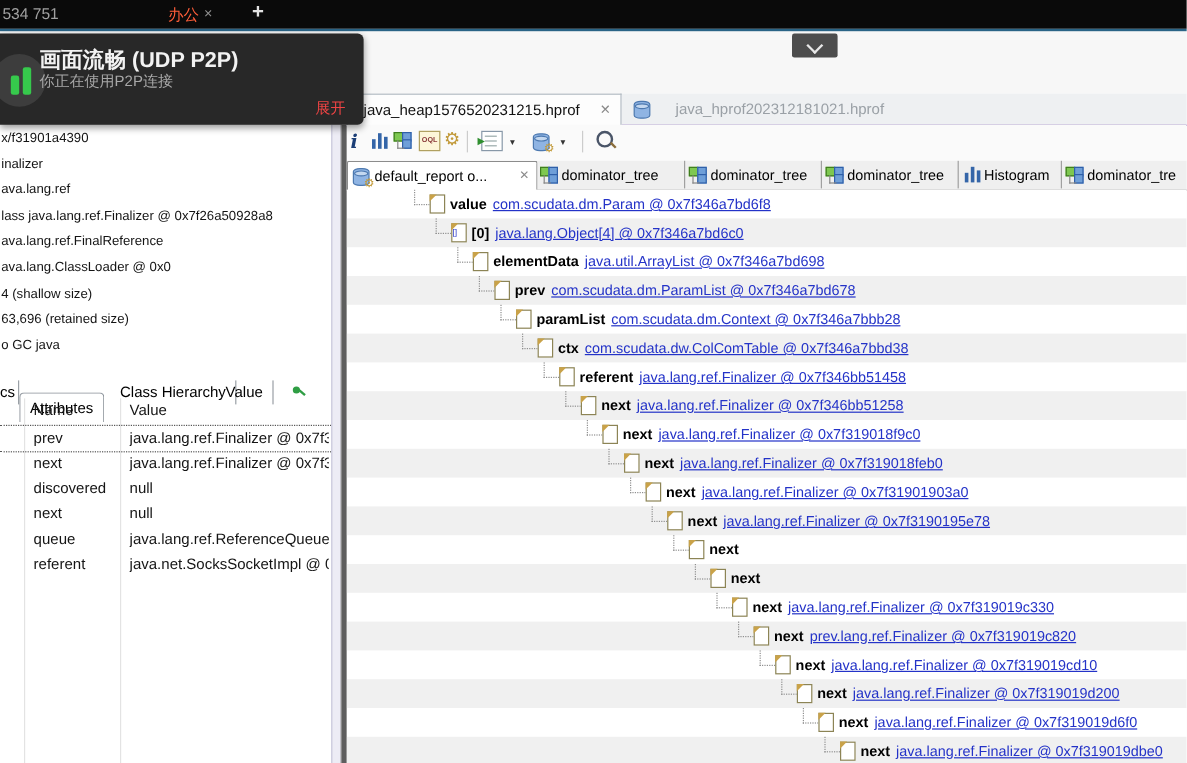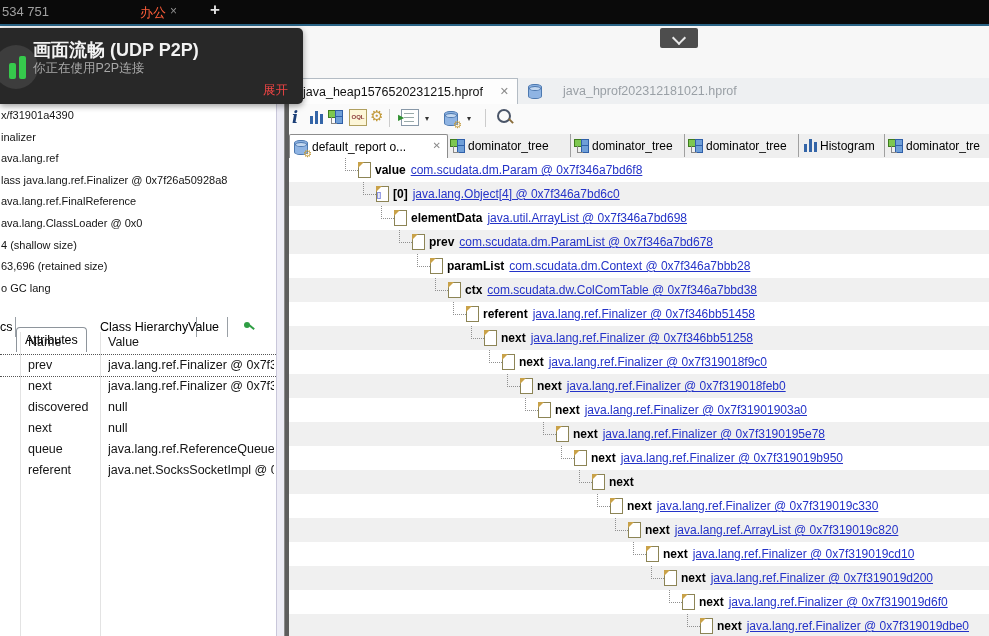--- a/index.html
+++ b/index.html
@@ -146,21 +146,21 @@
 <div class="abs" id="inspector">
   <div class="lines">
     <div>x/f31901a4390</div>
     <div>inalizer</div>
     <div>ava.lang.ref</div>
     <div>lass java.lang.ref.Finalizer @ 0x7f26a50928a8</div>
     <div>ava.lang.ref.FinalReference</div>
     <div>ava.lang.ClassLoader @ 0x0</div>
     <div>4 (shallow size)</div>
     <div>63,696 (retained size)</div>
-    <div>o GC lang</div>
+    <div>o GC java</div>
   </div>
   <div id="ins-tabs">
     <span class="tab t-partial">cs</span>
     <span class="tab t-sel">Attributes</span>
     <span class="tab t-ch">Class Hierarchy</span>
     <span class="tab t-val">Value</span>
     <span class="pin-icon"></span>
   </div>
   <div id="ins-table">
     <span class="gridv1"></span>
@@ -357,38 +357,37 @@
     <div class="trow" style="--i:11">
       <span class="conn"></span>
       <span class="page-icon"></span>
       <span class="tlabel">next</span>
       <a class="tlink">java.lang.ref.Finalizer @ 0x7f3190195e78</a>
     </div>
     <div class="trow" style="--i:12">
       <span class="conn"></span>
       <span class="page-icon"></span>
       <span class="tlabel">next</span>
-      <a class="tlink">java.lang.ref.Finalizer @ 0x7f319019b950</a>
     </div>
     <div class="trow" style="--i:13">
       <span class="conn"></span>
       <span class="page-icon"></span>
       <span class="tlabel">next</span>
     </div>
     <div class="trow" style="--i:14">
       <span class="conn"></span>
       <span class="page-icon"></span>
       <span class="tlabel">next</span>
       <a class="tlink">java.lang.ref.Finalizer @ 0x7f319019c330</a>
     </div>
     <div class="trow" style="--i:15">
       <span class="conn"></span>
       <span class="page-icon"></span>
       <span class="tlabel">next</span>
-      <a class="tlink">java.lang.ref.ArrayList @ 0x7f319019c820</a>
+      <a class="tlink">prev.lang.ref.Finalizer @ 0x7f319019c820</a>
     </div>
     <div class="trow" style="--i:16">
       <span class="conn"></span>
       <span class="page-icon"></span>
       <span class="tlabel">next</span>
       <a class="tlink">java.lang.ref.Finalizer @ 0x7f319019cd10</a>
     </div>
     <div class="trow" style="--i:17">
       <span class="conn"></span>
       <span class="page-icon"></span>

